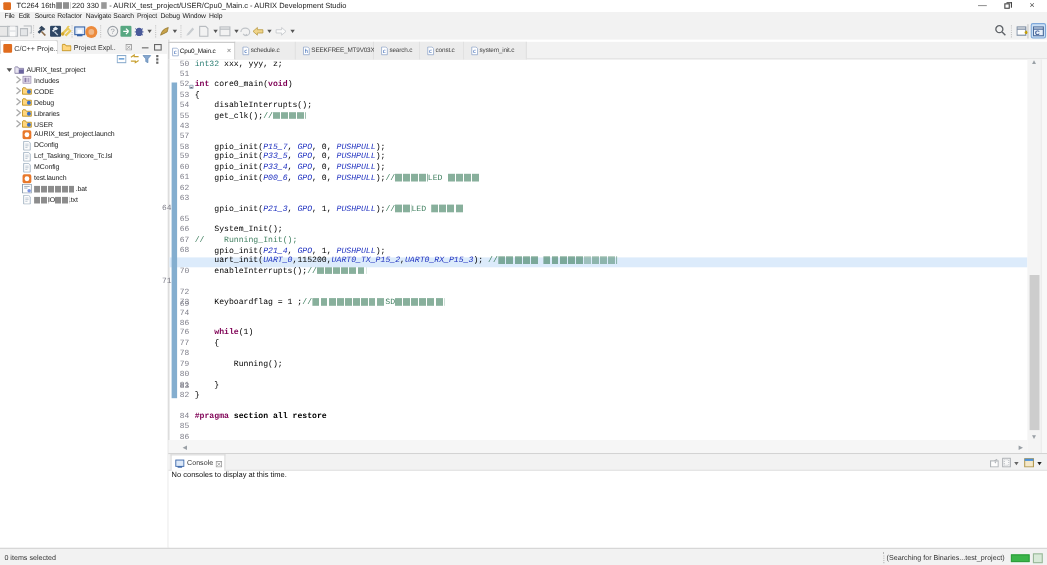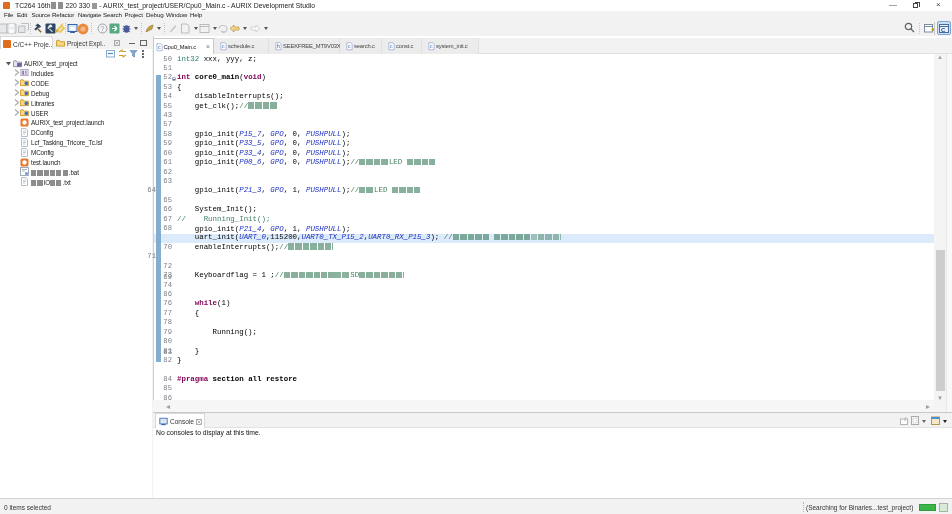--- a/index.html
+++ b/index.html
@@ -32,21 +32,21 @@
 .edtab.act .tt{left:9.5px;}
 #hl69{left:154px;width:780px;background:#dcebfb;}
 #diffbar{left:156px;width:5px;background:#84aecf;}
 #lines{left:158px;top:54.5px;width:15px;font-family:"Liberation Mono",monospace;font-size:7.2px;color:#7d7d88;}
 #code{left:177px;top:54.5px;width:757px;font-family:"Liberation Mono",monospace;font-size:7.42px;color:#000;}
 .cl{position:absolute;white-space:pre;line-height:9.42px;height:9.42px;}
 .kw{color:#7f0055;font-weight:bold;}
 .ty{color:#2a7d72;}
 .mc{color:#2032c0;font-style:italic;}
 .cm{color:#3f7f5f;}
-.fn{font-weight:bold;}
+.fn{font-weight:normal;}
 #fold52{left:171.5px;top:76.5px;width:4.5px;height:4.5px;border:0.8px solid #9fb0c0;background:#fff;border-radius:1px;}
 #fold52 i{position:absolute;left:0.6px;top:1.4px;width:2.2px;height:0.8px;background:#667;}
 #vsb{left:934px;top:54px;width:12px;height:358px;background:#f4f4f4;}
 #vthumb{left:935.5px;width:9px;background:#cdcdcd;}
 #ovr{left:946px;top:54px;width:6px;height:358px;background:#f8f8f8;border-left:1px solid #e8e8e8;}
 #hsb{left:153px;top:400px;width:781px;height:12px;background:#f6f6f6;}
 .sarr{position:absolute;color:#9aa0a6;font-size:6px;line-height:5px;font-family:"Liberation Sans",sans-serif;}
 #console{left:153px;top:412px;width:799px;height:86px;background:#fff;border-top:1px solid #c9c9c9;}
 #cs-tabs{left:153px;top:413px;width:799px;height:15px;background:#f2f2f2;border-bottom:1px solid #e2e2e2;}
 #cs-tab1{position:absolute;left:2px;top:0;width:50px;height:15px;background:#fff;border:1px solid #d8d8d8;border-bottom:none;font-size:6.5px;color:#333;}

